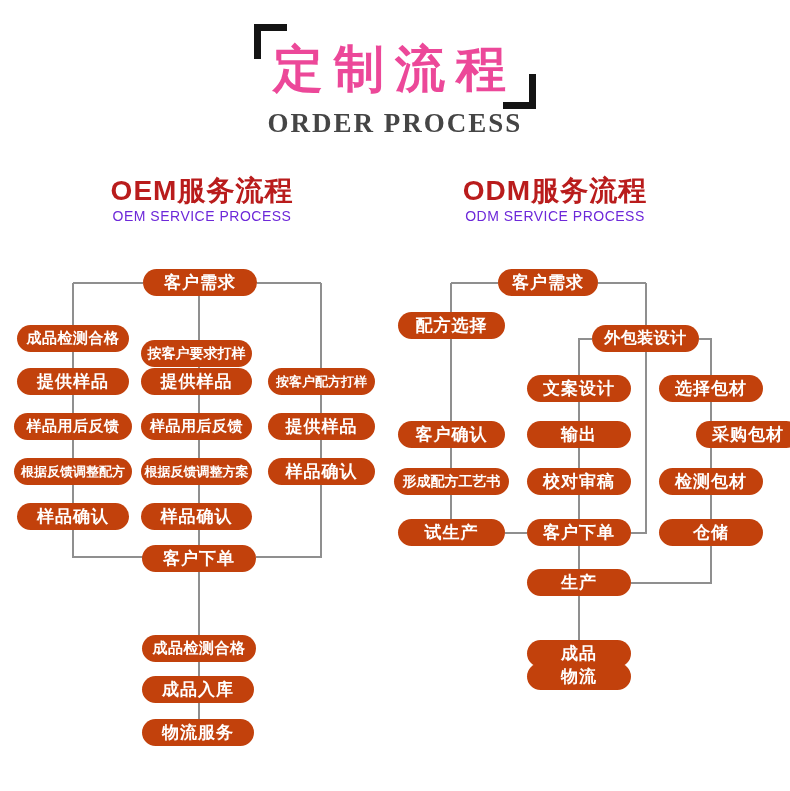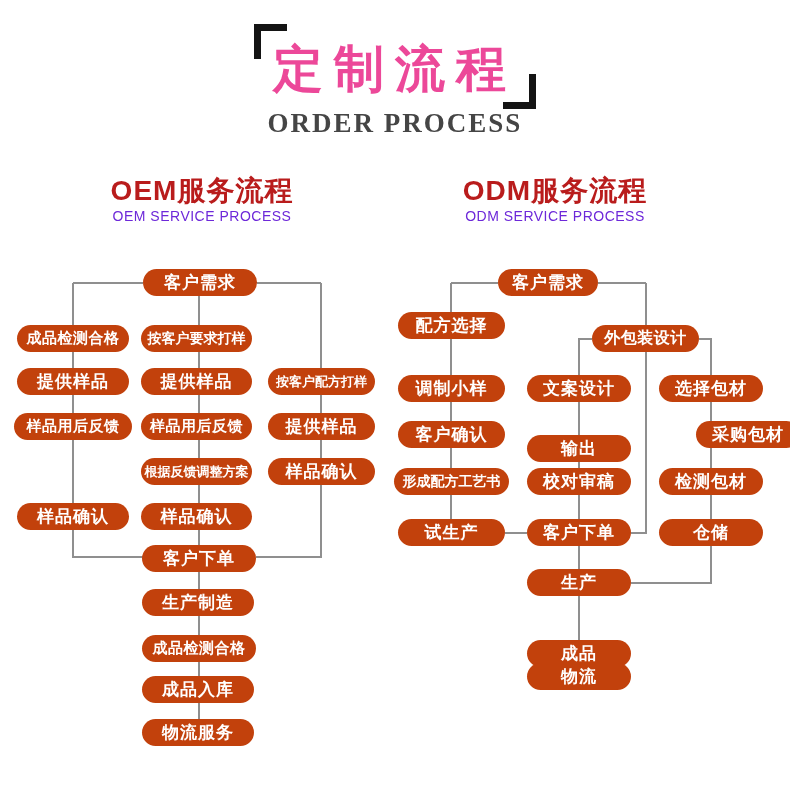--- a/index.html
+++ b/index.html
@@ -72,48 +72,47 @@
       <path d="M592 339 H579 V668"></path>
       <path d="M699 339 H711 V583 H631"></path>
     </g>
   </svg>
 
   <div class="pill" style="left:143px;top:269px;width:114px;">客户需求</div>
 
   <div class="pill fs15" style="left:17px;top:325px;width:112px;">成品检测合格</div>
   <div class="pill" style="left:17px;top:368px;width:112px;">提供样品</div>
   <div class="pill fs15" style="left:14px;top:413px;width:118px;">样品用后反馈</div>
+  <div class="pill fs13" style="left:14px;top:458px;width:118px;">根据反馈调整配方</div>
   <div class="pill" style="left:17px;top:503px;width:112px;">样品确认</div>
 
-  <div class="pill fs14" style="left:141px;top:325px;width:111px;">按客户要求打样</div>
+  <div class="pill fs14" style="left:141px;top:340px;width:111px;">按客户要求打样</div>
   <div class="pill" style="left:141px;top:368px;width:111px;">提供样品</div>
   <div class="pill fs15" style="left:141px;top:413px;width:111px;">样品用后反馈</div>
   <div class="pill fs13" style="left:141px;top:458px;width:111px;">根据反馈调整方案</div>
   <div class="pill" style="left:141px;top:503px;width:111px;">样品确认</div>
 
   <div class="pill fs13" style="left:268px;top:368px;width:107px;">按客户配方打样</div>
   <div class="pill" style="left:268px;top:413px;width:107px;">提供样品</div>
   <div class="pill" style="left:268px;top:458px;width:107px;">样品确认</div>
 
   <div class="pill" style="left:142px;top:545px;width:114px;">客户下单</div>
-  <div class="pill" style="left:142px;top:589px;width:112px;">生产制造</div>
   <div class="pill fs15" style="left:142px;top:635px;width:114px;">成品检测合格</div>
   <div class="pill" style="left:142px;top:676px;width:112px;">成品入库</div>
   <div class="pill" style="left:142px;top:719px;width:112px;">物流服务</div>
 
   <div class="pill" style="left:498px;top:269px;width:100px;">客户需求</div>
 
   <div class="pill" style="left:398px;top:312px;width:107px;">配方选择</div>
-  <div class="pill" style="left:398px;top:375px;width:107px;">调制小样</div>
   <div class="pill" style="left:398px;top:421px;width:107px;">客户确认</div>
   <div class="pill fs14" style="left:394px;top:468px;width:115px;">形成配方工艺书</div>
   <div class="pill" style="left:398px;top:519px;width:107px;">试生产</div>
 
   <div class="pill" style="left:527px;top:375px;width:104px;">文案设计</div>
-  <div class="pill" style="left:527px;top:421px;width:104px;margin-top:14px;">输出</div>
+  <div class="pill" style="left:527px;top:421px;width:104px;">输出</div>
   <div class="pill" style="left:527px;top:468px;width:104px;">校对审稿</div>
   <div class="pill" style="left:527px;top:519px;width:104px;">客户下单</div>
 
   <div class="pill" style="left:659px;top:375px;width:104px;">选择包材</div>
   <div class="pill fs16" style="left:592px;top:325px;width:107px;">外包装设计</div>
   <div class="pill" style="left:696px;top:421px;width:104px;">采购包材</div>
   <div class="pill" style="left:659px;top:468px;width:104px;">检测包材</div>
   <div class="pill" style="left:659px;top:519px;width:104px;">仓储</div>
 
   <div class="pill" style="left:527px;top:569px;width:104px;">生产</div>

